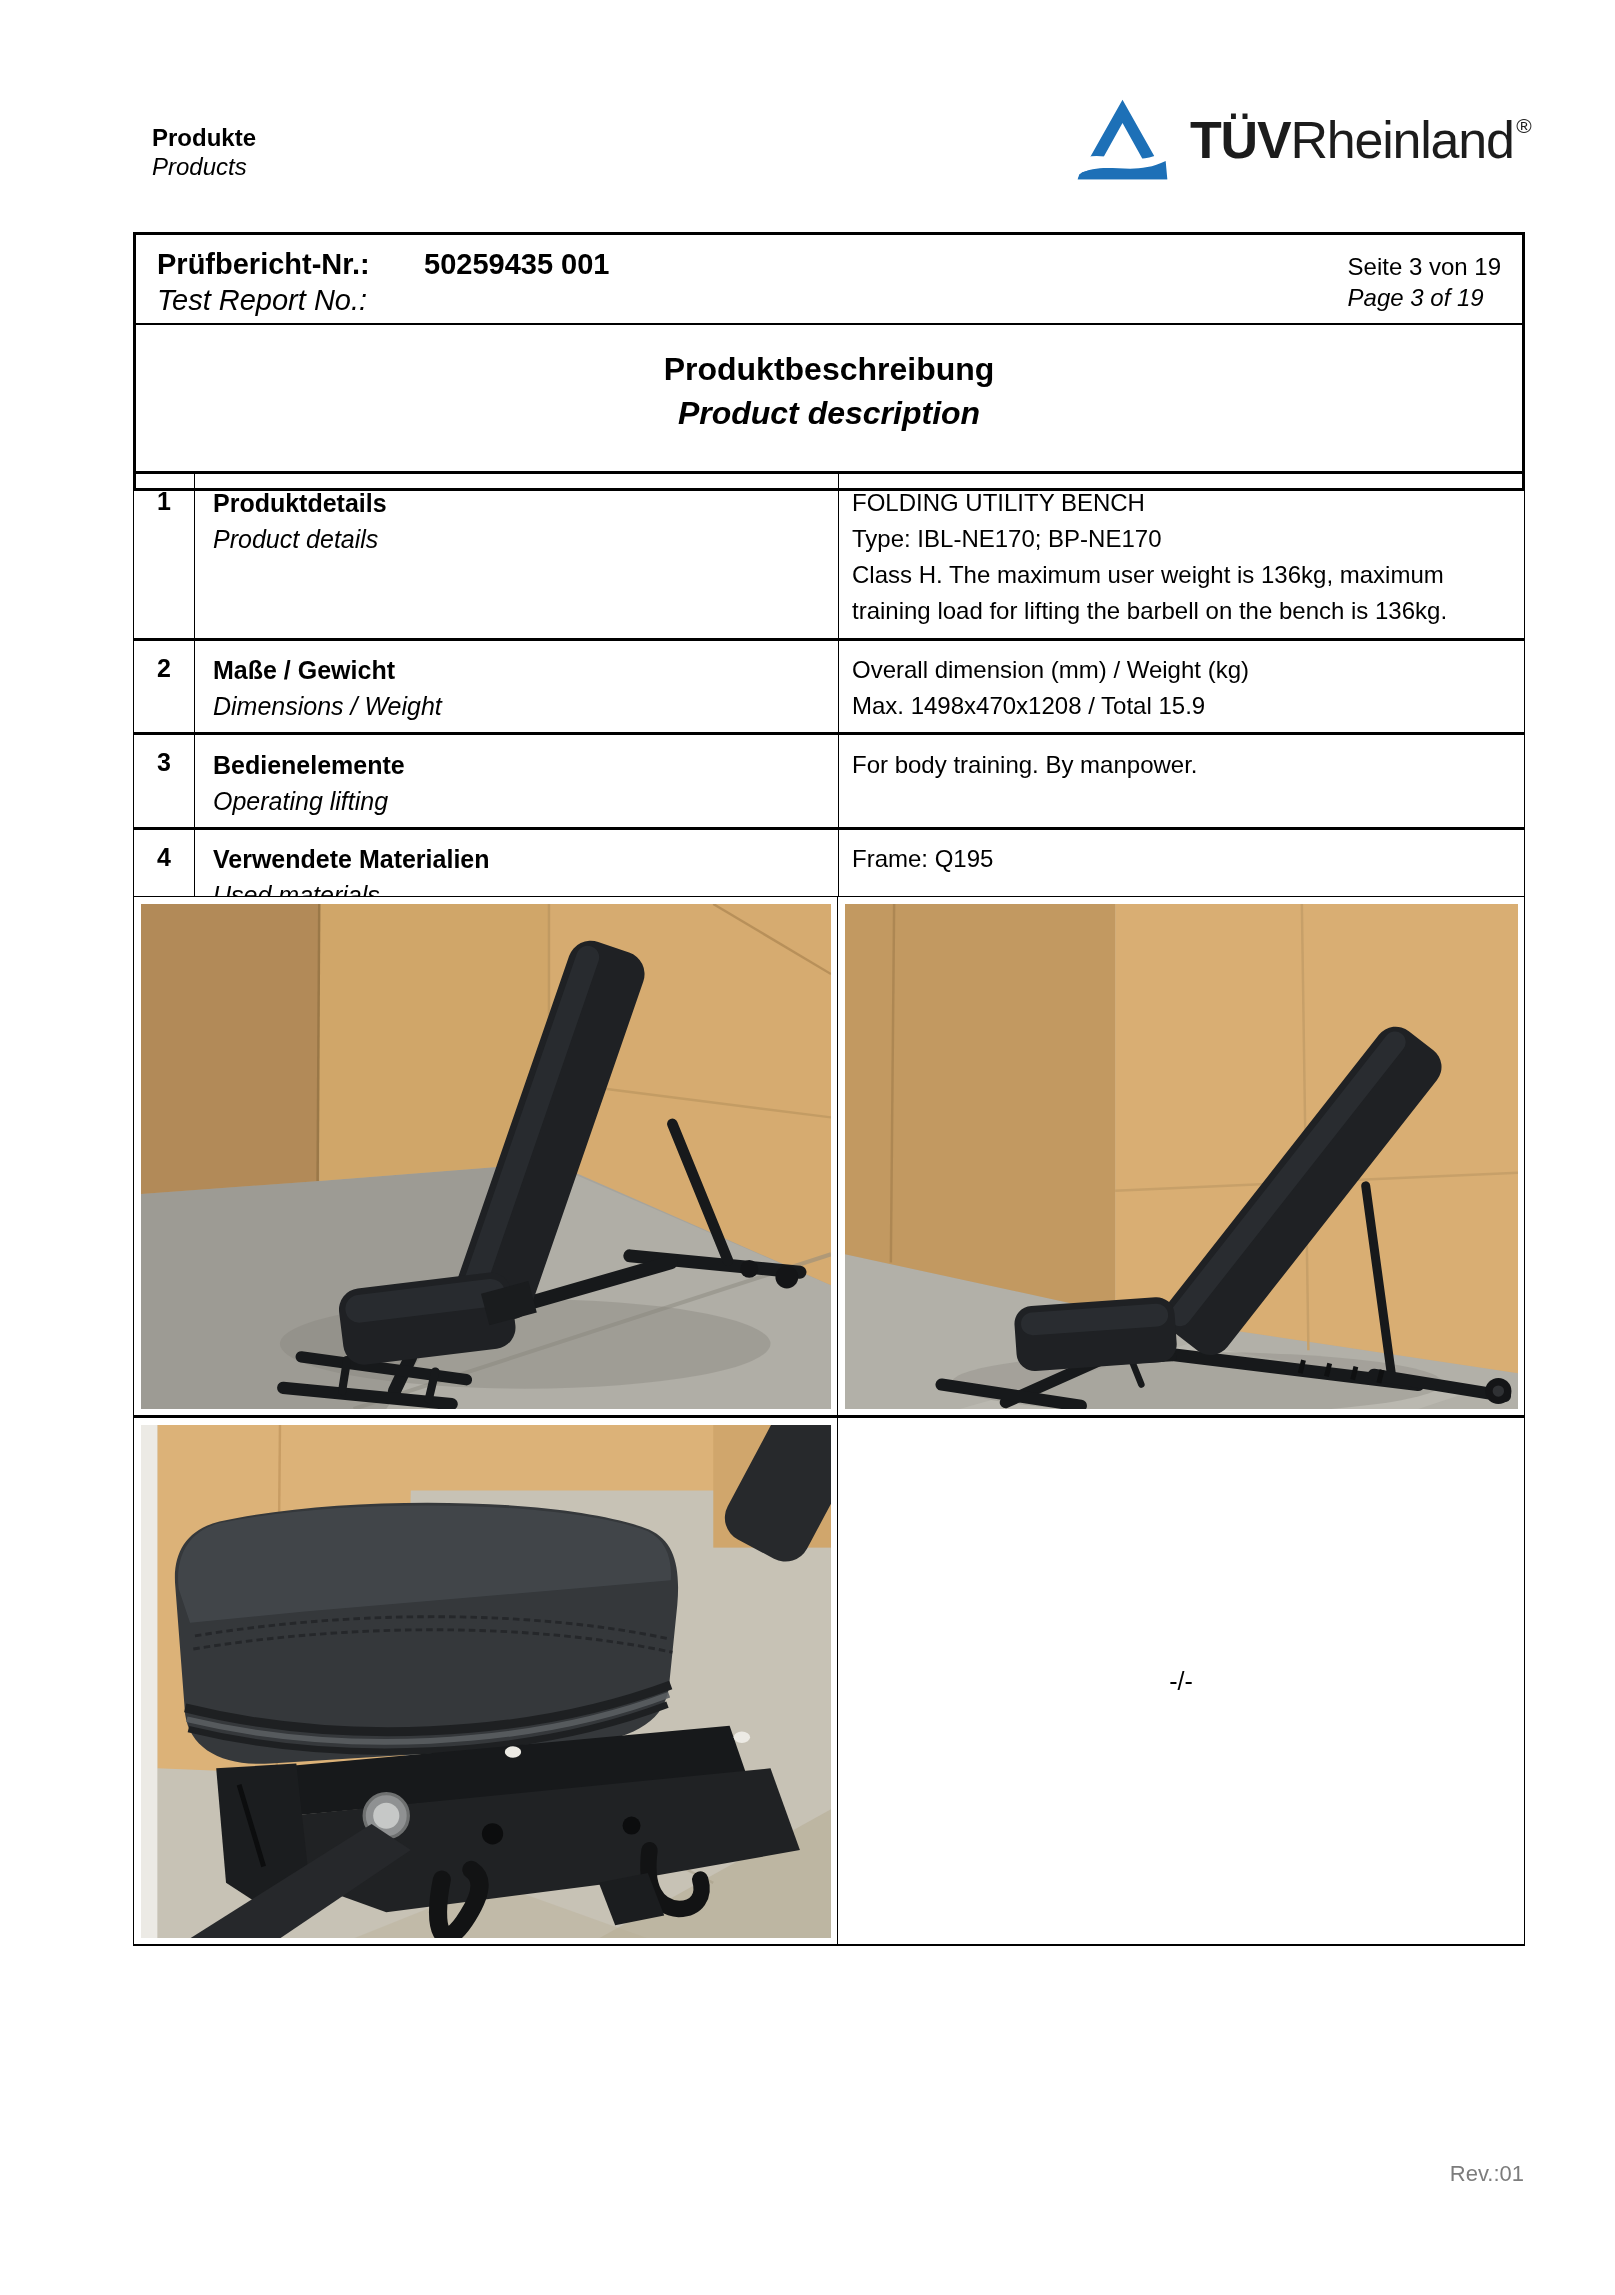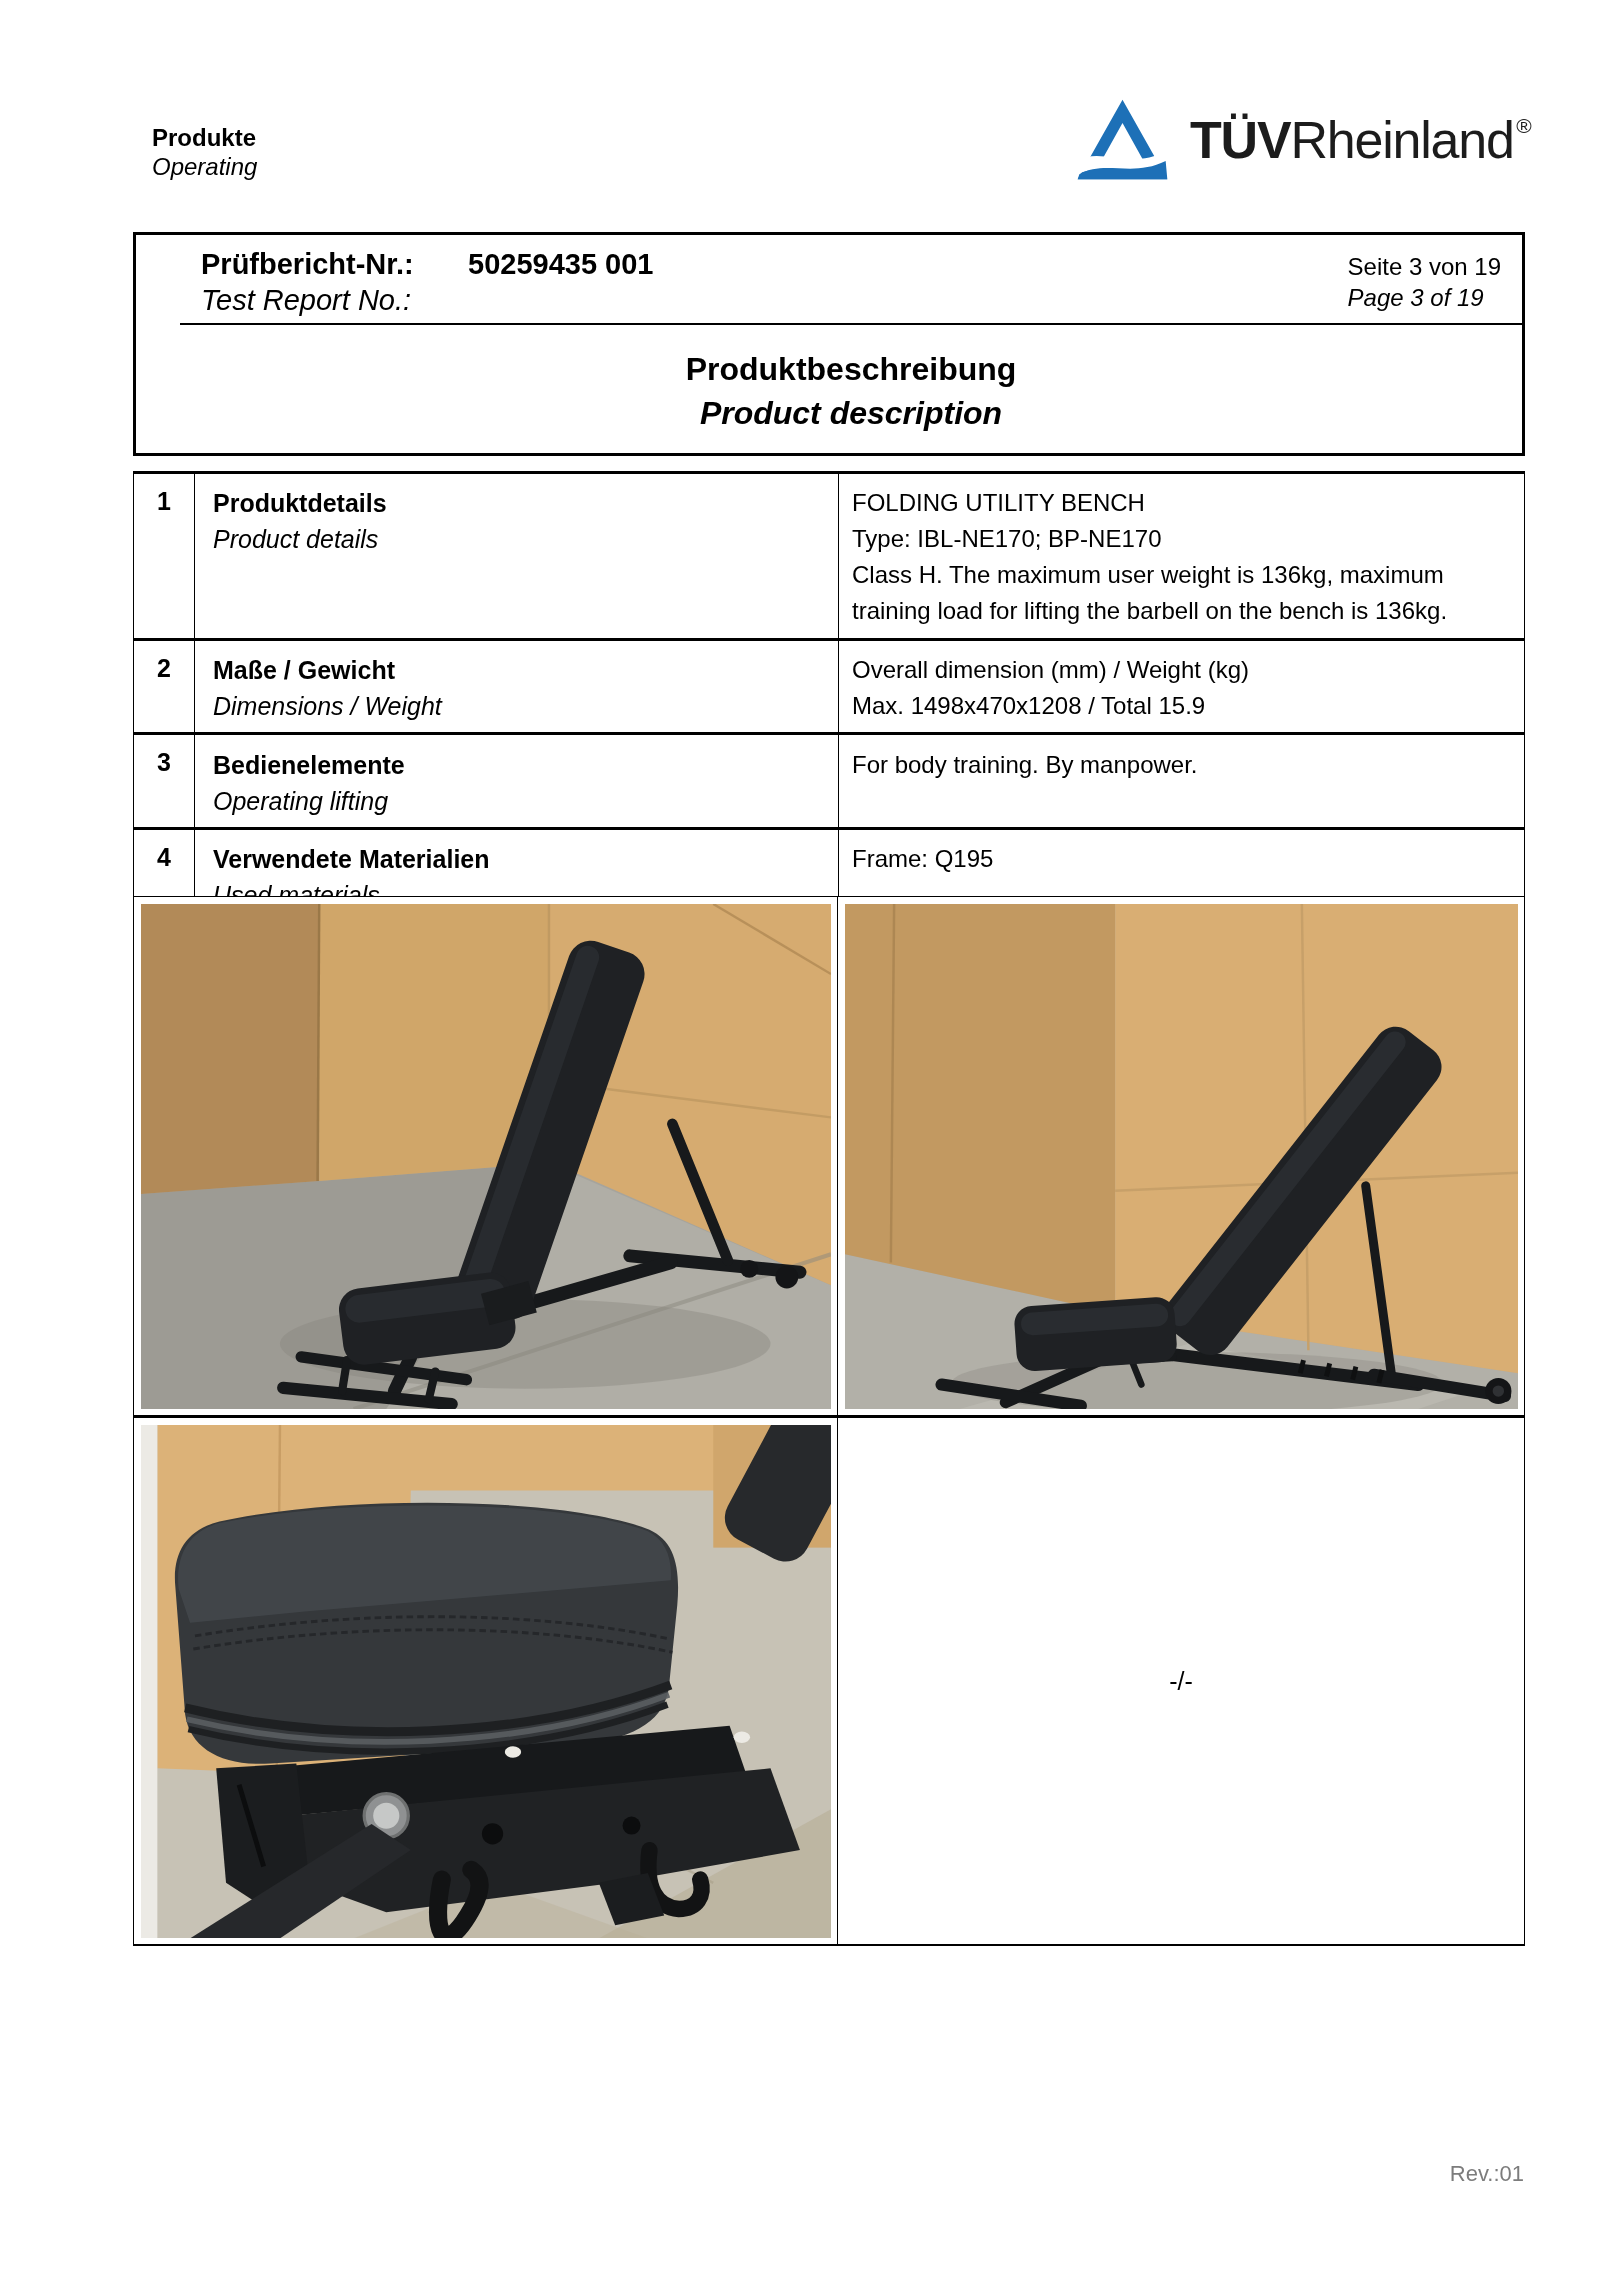--- a/index.html
+++ b/index.html
@@ -19,21 +19,21 @@
 
   
   .logo { left:1076px; top:96px; height:87px; display:flex; align-items:center; }
   .logo-tri { width:93px; height:83px; margin-right:21px; flex:0 0 auto; }
   .logo-text { font-size:52px; letter-spacing:-1.2px; color:#1c1c1c; white-space:nowrap; line-height:1; }
   .logo-tuv { font-weight:bold; }
   .logo-rhl { font-weight:normal; }
   .logo-reg { font-size:21px; vertical-align:24.5px; letter-spacing:0; margin-left:2.5px; }
 
   
-  .report-box { left:133px; top:232px; width:1392px; height:224px; border:3.3px solid #000; background:#fff;padding-left:44px; }
+  .report-box { left:133px; top:232px; width:1392px; height:259px; border:3.3px solid #000; background:#fff; }
   .rb-top { position:relative; height:90px; border-bottom:2.5px solid #000; }
   .rb-label-de { position:absolute; left:21px; top:13px; font-size:29px; font-weight:bold; }
   .rb-number   { position:absolute; left:288px; top:13px; font-size:29px; font-weight:bold; }
   .rb-label-en { position:absolute; left:21px; top:49px; font-size:29px; font-style:italic; }
   .rb-right { position:absolute; right:21px; top:16.4px; text-align:left; font-size:24px; line-height:31px; }
   .rb-page-en { font-style:italic; }
   .rb-title { text-align:center; padding-top:26px; }
   .rb-title-de { font-size:32px; font-weight:bold; }
   .rb-title-en { font-size:32px; font-weight:bold; font-style:italic; margin-top:6.5px; }
 
@@ -61,21 +61,21 @@
   .pcell svg { width:100%; height:100%; display:block; }
   .pcell.empty { display:flex; align-items:center; justify-content:center; font-size:25px; }
 
   .rev { position:absolute; right:92px; top:2161px; font-size:22px; color:#7c7c7c; }
 </style>
 </head>
 <body>
 
 <div class="abs brand">
   <div class="brand-de">Produkte</div>
-  <div class="brand-en">Operating</div>
+  <div class="brand-en">Products</div>
 </div>
 
 <div class="abs logo">
   <svg class="logo-tri" viewBox="0 0 112 100" aria-hidden="true">
     <path d="M56 2 L110 98 L2 98 Z M56 30 L86 84 L26 84 Z" fill="#1d70b7" fill-rule="evenodd"></path>
     <path d="M2 76 C 30 58, 62 88, 110 64 L110 80 C 62 102, 30 76, 2 92 Z" fill="#ffffff"></path>
     <path d="M4 92 C 34 74, 68 96, 108 76 L110 98 L2 98 Z" fill="#1d70b7"></path>
   </svg>
   <div class="logo-text"><span class="logo-tuv">TÜV</span><span class="logo-rhl">Rheinland</span><span class="logo-reg">®</span></div>
 </div>

